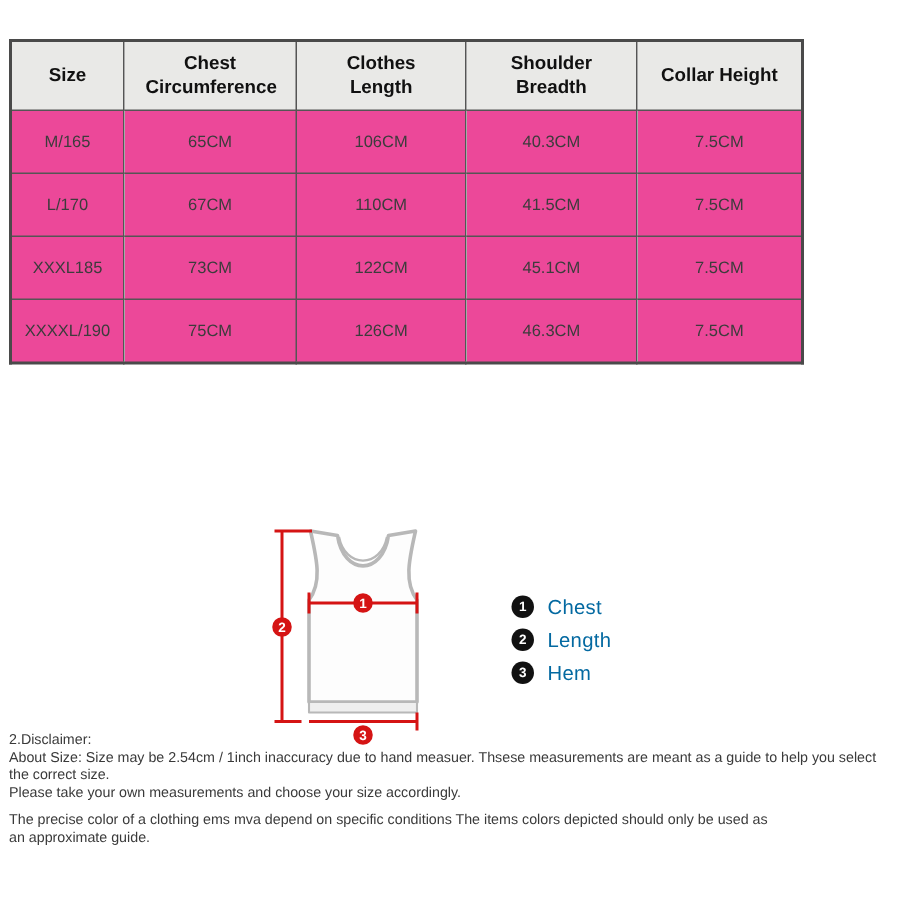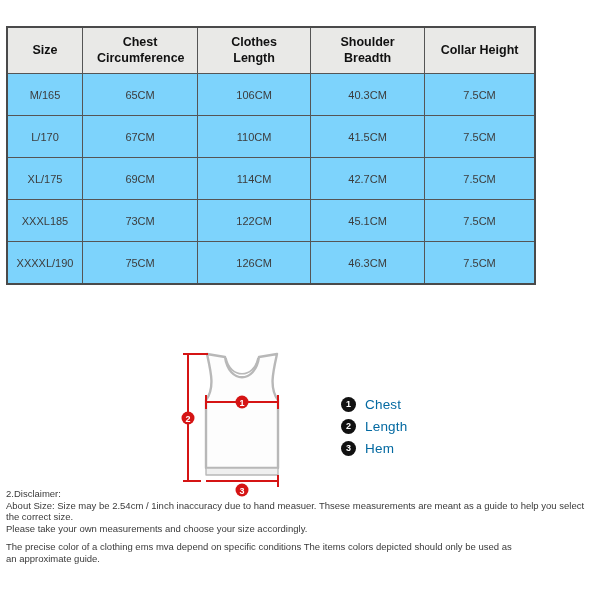--- a/index.html
+++ b/index.html
@@ -17,21 +17,21 @@
     border:1px solid #555555;
     text-align:center;vertical-align:middle;
     color:#3c3c3c;font-size:11px;font-weight:normal;
     padding:0;overflow:hidden;
   }
   .size-table thead th{
     height:45px;background:#e9e9e7;color:#111111;
     font-size:12.5px;font-weight:bold;line-height:1.25;
     padding:0 14px;
   }
-  .size-table tbody tr.data-row td{height:41px;background:#7dd3fc;}
+  .size-table tbody tr.data-row td{height:41px;background:#ec4899;}
   .size-table td.note-cell{
     height:20px;
     font-family:"Liberation Mono","DejaVu Sans Mono",monospace;
     font-weight:bold;font-size:9px;letter-spacing:0px;color:#222222;
   }
 
   
   .diagram-wrap{position:absolute;left:180px;top:350px;width:130px;height:148px;}
   .legend{position:absolute;left:341px;top:396px;}
   .legend-row{display:flex;align-items:center;height:16px;margin-bottom:6px;}
@@ -74,27 +74,20 @@
       <td>65CM</td>
       <td>106CM</td>
       <td>40.3CM</td>
       <td>7.5CM</td>
     </tr>
     <tr class="data-row">
       <td>L/170</td>
       <td>67CM</td>
       <td>110CM</td>
       <td>41.5CM</td>
-      <td>7.5CM</td>
-    </tr>
-    <tr class="data-row">
-      <td>XL/175</td>
-      <td>69CM</td>
-      <td>114CM</td>
-      <td>42.7CM</td>
       <td>7.5CM</td>
     </tr>
     <tr class="data-row">
       <td>XXXL185</td>
       <td>73CM</td>
       <td>122CM</td>
       <td>45.1CM</td>
       <td>7.5CM</td>
     </tr>
     <tr class="data-row">

